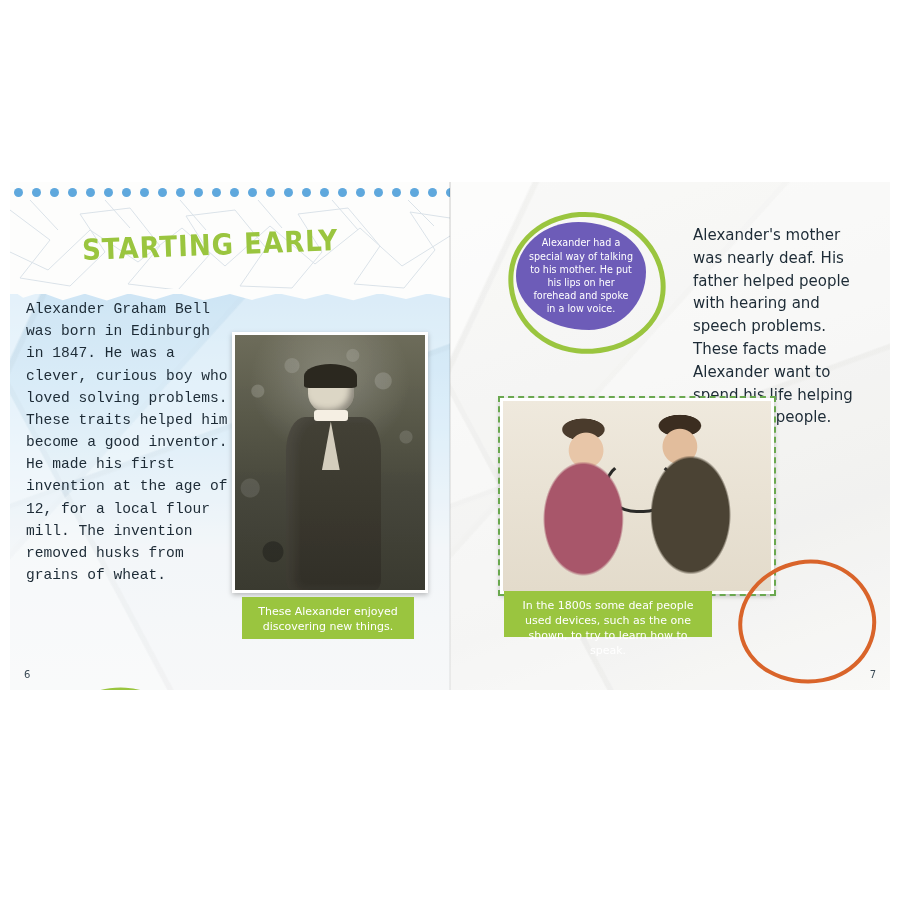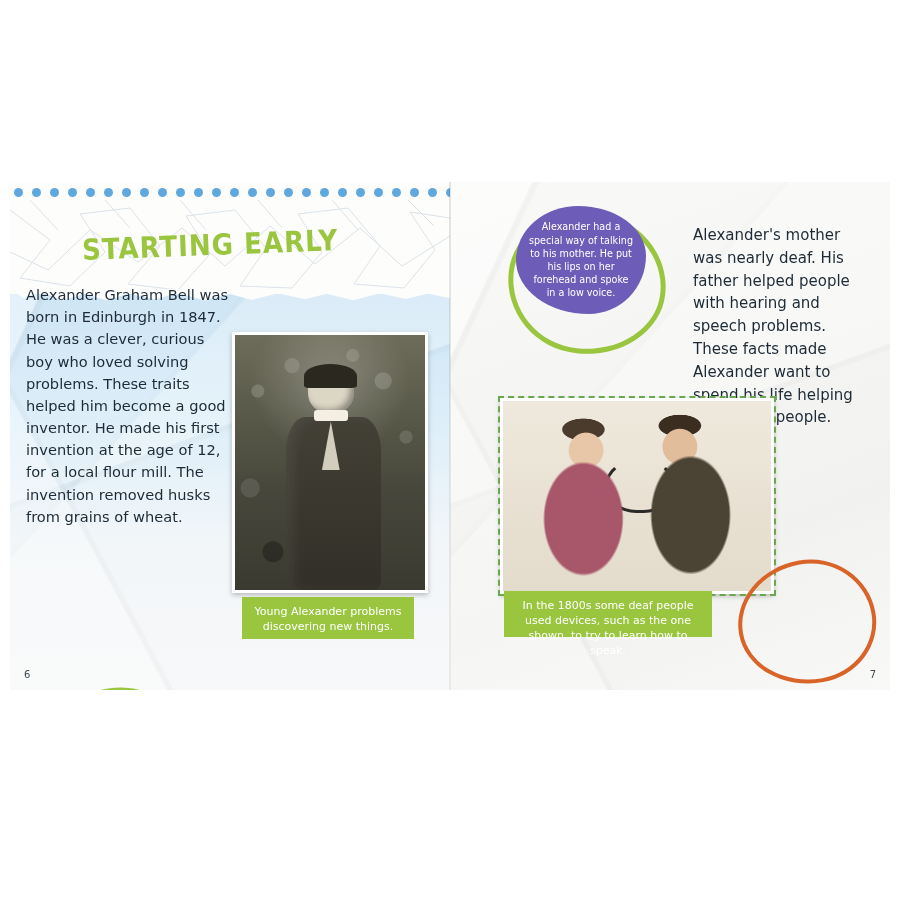--- a/index.html
+++ b/index.html
@@ -105,22 +105,23 @@
 
   .body-text {
     position: absolute;
     font-family: "DejaVu Sans", sans-serif;
     color: #1d2b36;
     font-size: 14.6px;
     line-height: 1.52;
   }
   .left-body {
     left: 16px;
-    top: 102px;
+    top: 116px;
     width: 205px;
+    font-family: Liberation Mono, monospace;
   }
   .right-body {
     left: 243px;
     top: 42px;
     width: 180px;
     font-size: 15px;
   }
 
   
   .photo {
@@ -300,21 +301,21 @@
   }
   .caption-deaf {
     left: 54px;
     top: 409px;
     width: 208px;
     height: 46px;
   }
 
   .blob-purple-right {
     left: 66px;
-    top: 24px;
+    top: 40px;
     width: 130px;
     height: 108px;
     background: #6d5cb8;
     border-radius: 48% 52% 44% 56% / 50% 46% 54% 50%;
     z-index: 3;
     font-size: 9.6px;
   }
   .ring-green-right {
     left: 58px;
     top: 30px;
@@ -422,21 +423,21 @@
         <div class="boy-figure">
           <div class="boy-body"></div>
           <div class="boy-shirt"></div>
           <div class="boy-head"></div>
           <div class="boy-hair"></div>
           <div class="boy-collar"></div>
         </div>
       </div>
     </div>
 
-    <div class="caption caption-boy">Young Alexander problems discovering new things.</div>
+    <div class="caption caption-boy">These Alexander enjoyed discovering new things.</div>
 
     <div class="ring ring-green-left"></div>
 
     <div class="page-num pn-left">6</div>
   </div>
 
   <div class="page page-right">
     <div class="crumple"></div>
 
     <div class="ring ring-green-right"></div>

